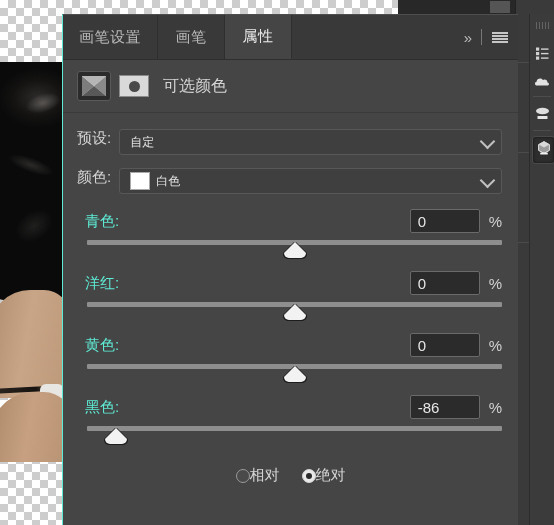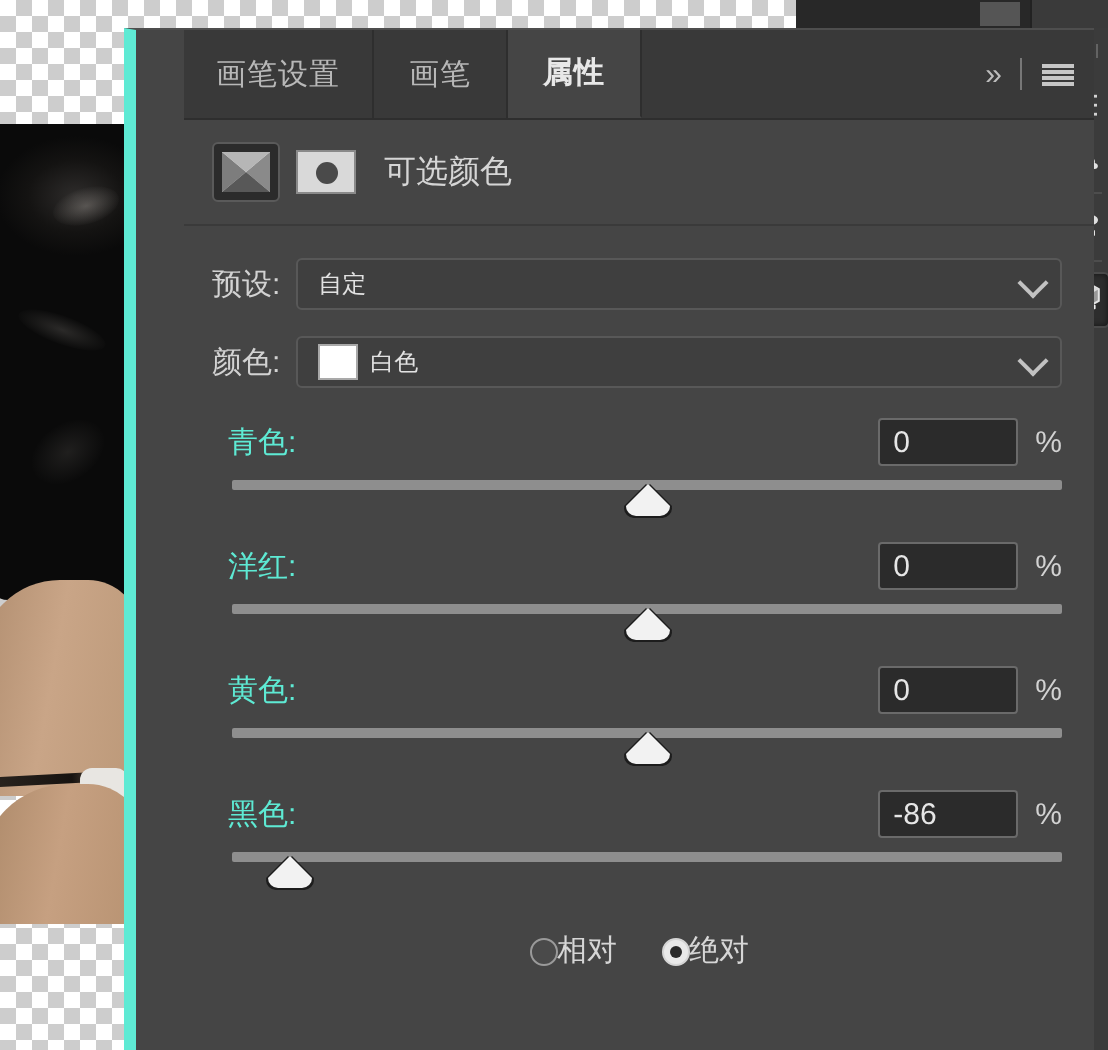--- a/index.html
+++ b/index.html
@@ -184,23 +184,22 @@
     background: #4b4b4b;
   }
 
   
   .panel {
     position: absolute;
     left: 62px; top: 14px;
     width: 455px;
     height: 511px;
     background: #454545;
-    border-left: 6px solid #5eead4;
+    border-left: 1px solid #5eead4;
     border-top: 1px solid #4e4e4e;
-    padding-left: 24px;
   }
 
   
   .tabbar {
     position: relative;
     height: 44px;
     background: #393939;
     border-bottom: 1px solid #2e2e2e;
   }
   .tab {
@@ -284,21 +283,21 @@
   .panel-title {
     margin-left: 14px;
     font-size: 16px;
     color: #d5d5d5;
   }
 
   
   .row {
     position: relative;
     display: flex;
-    align-items: center;
+    align-items: flex-start;
     padding: 0 16px 0 14px;
   }
   .row-label {
     font-size: 15px;
     color: #d2d2d2;
     white-space: nowrap;
   }
   .select {
     position: relative;
     flex: 1;
@@ -506,21 +505,21 @@
         </span>
       </div>
     </div>
   </div>
 
   <div class="panel">
 
     <div class="tabbar">
       <div class="tab" style="left:0px; width:95px;">画笔设置</div>
       <div class="tab" style="left:95px; width:67px;font-family:Liberation Mono, monospace;">画笔</div>
-      <div class="tab active" style="left:162px; width:67px;font-weight:bold;">属性</div>
+      <div class="tab active" style="left:162px; width:67px;">属性</div>
       <div class="tab-filler" style="width:226px;"></div>
       <div class="tab-icons">
         <span class="chev2">»</span>
         <span class="vbar"></span>
         <span class="burger">
           <i></i>
             <i></i>
             <i></i>
             <i></i>
         </span>

